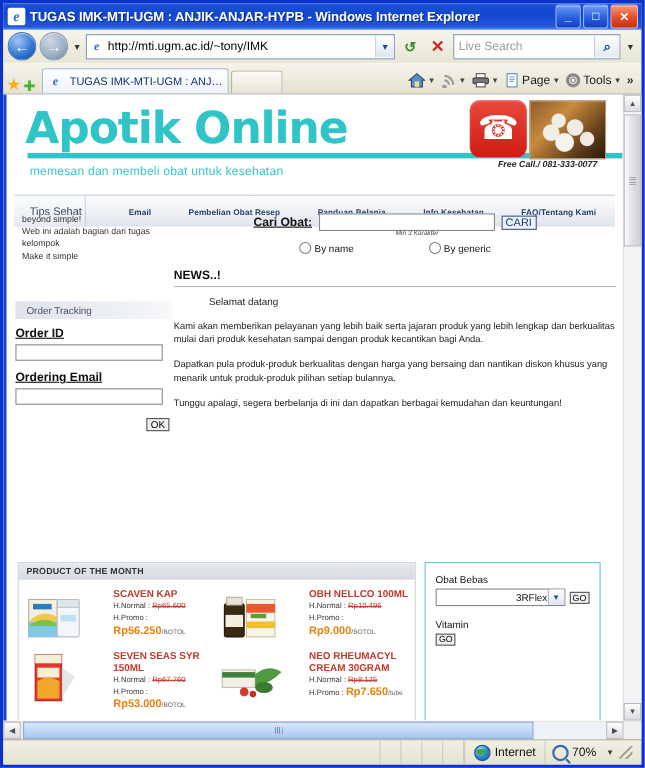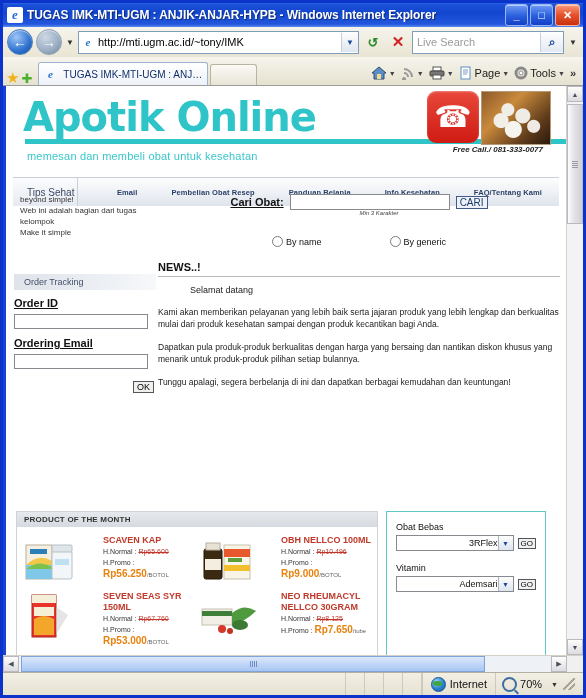--- a/index.html
+++ b/index.html
@@ -309,21 +309,21 @@
   .cari-lbl{font-size:11px;font-weight:bold;color:#111;text-decoration:underline;}
   .cari-in{width:160px;height:16px;box-sizing:border-box;border:1px solid #868a8f;background:#fff;}
   .cari-btn{
     font-size:10px;border:1px solid #3f5a86;background:#eef2f8;color:#1b3a6b;
     padding:0 3px;
   }
   .minchar{
     font-size:6px;color:#444;font-style:italic;text-align:center;
     margin:0 0 0 40px;
   }
-  .radios{display:flex;justify-content:center;gap:68px;margin-top:20px;font-size:9px;color:#111;}
+  .radios{display:flex;justify-content:center;gap:68px;margin-top:4px;font-size:9px;color:#111;}
   .radios label{display:flex;align-items:center;gap:3px;}
   .rd{width:9px;height:9px;border:1px solid #7b7b7b;border-radius:50%;background:#fff;display:inline-block;}
   .news-h{
     font-size:11px;font-weight:bold;color:#111;margin-top:14px;
     border-bottom:1px solid #b9b9b9;padding-bottom:3px;
   }
   .selamat{font-size:9px;color:#222;margin:8px 0 0 32px;}
   .para{font-size:8.5px;color:#222;line-height:12px;margin-top:11px;}
   
   .potm{
@@ -597,21 +597,21 @@
             <div class="pcell">
               <svg class="pimg" viewBox="0 0 62 48">
                 <rect x="2" y="18" width="30" height="16" fill="#f2efe6" stroke="#c6c0ae"></rect>
                 <rect x="2" y="20" width="30" height="5" fill="#3f7f3a"></rect>
                 <path d="M32 22 q12 -10 24 -2 q-10 10 -24 14 z" fill="#4f9a3f"></path>
                 <ellipse cx="40" cy="34" rx="8" ry="5" fill="#3c7a33"></ellipse>
                 <circle cx="22" cy="38" r="4" fill="#d4392b"></circle>
                 <circle cx="30" cy="40" r="3" fill="#c5301f"></circle>
               </svg>
               <div class="pinfo">
-                <div class="pname">NEO RHEUMACYL NELLCO 30GRAM</div>
+                <div class="pname">NEO RHEUMACYL CREAM 30GRAM</div>
                 <div class="pline">
                   <span>H.Normal :</span>
                   <s>Rp8.125</s>
                 </div>
                 <div class="pprice inline">
                   <span>H.Promo :</span>
                   <b>Rp7.650</b><span class="unit">/tube</span>
                 </div>
               </div>
             </div>
@@ -623,24 +623,20 @@
           <div class="rp-lbl">Obat Bebas</div>
           <div class="selrow">
             <div class="selbox">
               <span class="v">3RFlex</span>
               <span class="selarr">▼</span>
             </div>
             <span class="gobtn">GO</span>
           </div>
           <div class="rp-lbl">Vitamin</div>
           <div class="selrow">
-            <div class="selbox">
-              <span class="v">Ademsari</span>
-              <span class="selarr">▼</span>
-            </div>
             <span class="gobtn">GO</span>
           </div>
         </div>
 
       </div>
     </div>
 
     <div class="vscroll">
       <div class="sb-arrow">▲</div>
       <div class="sb-track">

